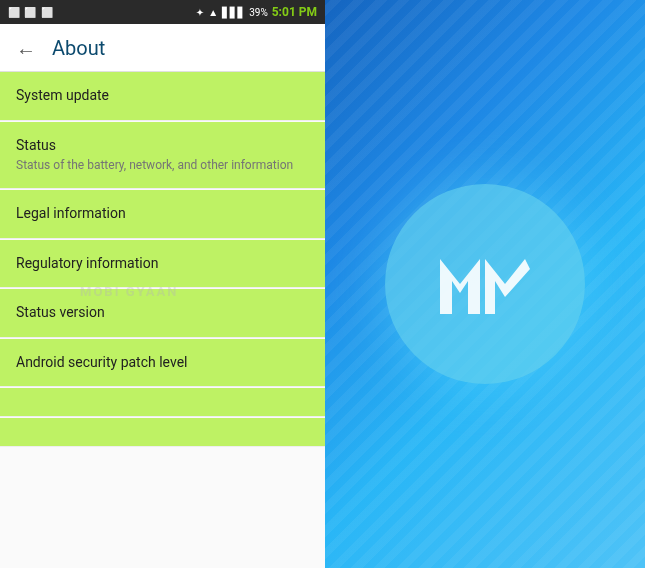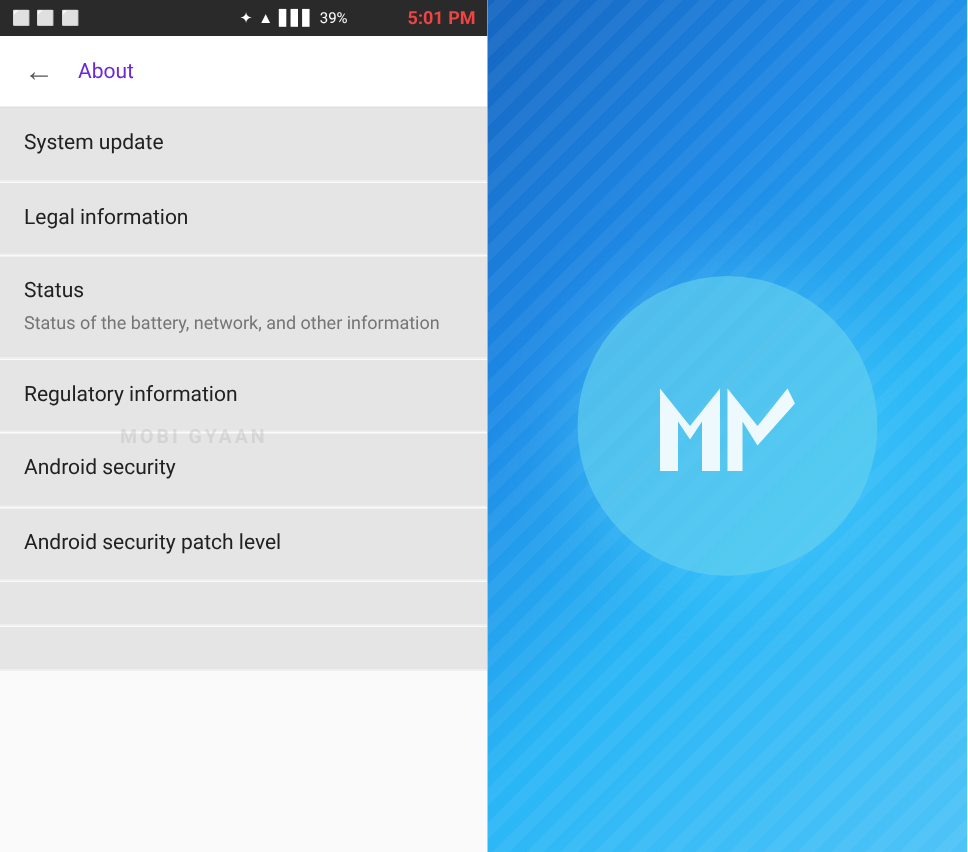--- a/index.html
+++ b/index.html
@@ -41,45 +41,44 @@
       gap: 4px;
       align-items: center;
       color: white;
       font-size: 11px;
     }
     .status-icon {
       color: white;
       font-size: 10px;
     }
     .status-time {
-      color: #ef4444;
+      color: #84cc16;
       font-size: 12px;
       font-weight: bold;
-      margin-left: 36px;
     }
 
     
     .app-bar {
       background: #ffffff;
       height: 48px;
       display: flex;
       align-items: center;
       padding: 0 16px;
       gap: 16px;
       border-bottom: 1px solid #e0e0e0;
       flex-shrink: 0;
     }
     .back-arrow {
       color: #555;
       font-size: 20px;
       cursor: pointer;
     }
     .app-bar-title {
-      font-size: 14px;
-      color: #6d28d9;
+      font-size: 20px;
+      color: #0c4a6e;
       font-weight: 400;
     }
 
     
     .settings-list {
       flex: 1;
       overflow-y: auto;
       background: #fafafa;
     }
     .settings-list::-webkit-scrollbar {
@@ -87,21 +86,21 @@
     }
     .settings-list::-webkit-scrollbar-thumb {
       background: #bbb;
       border-radius: 2px;
     }
 
     .settings-item {
       padding: 14px 16px;
       border-bottom: 1px solid #eeeeee;
       cursor: pointer;
-      background: #e5e5e5;
+      background: #bef264;
       margin-bottom: 1px;
     }
     .settings-item-title {
       font-size: 14px;
       color: #212121;
       font-weight: 400;
       line-height: 1.4;
     }
     .settings-item-subtitle {
       font-size: 12px;
@@ -193,31 +192,31 @@
     <span class="back-arrow">←</span>
     <span class="app-bar-title">About</span>
   </div>
 
   <div class="settings-list">
 
   <div class="settings-item">
         <div class="settings-item-title">System update</div>
       </div>
       <div class="settings-item">
-        <div class="settings-item-title">Legal information</div>
-      </div>
-      <div class="settings-item">
         <div class="settings-item-title">Status</div>
         <div class="settings-item-subtitle">Status of the battery, network, and other information</div>
       </div>
       <div class="settings-item">
+        <div class="settings-item-title">Legal information</div>
+      </div>
+      <div class="settings-item">
         <div class="settings-item-title">Regulatory information</div>
       </div>
       <div class="settings-item">
-        <div class="settings-item-title">Android security</div>
+        <div class="settings-item-title">Status version</div>
       </div>
       <div class="settings-item">
         <div class="settings-item-title">Android security patch level</div>
       </div>
       <div class="settings-item">
       </div>
       <div class="settings-item"></div>
     </div>
 </div>
 

